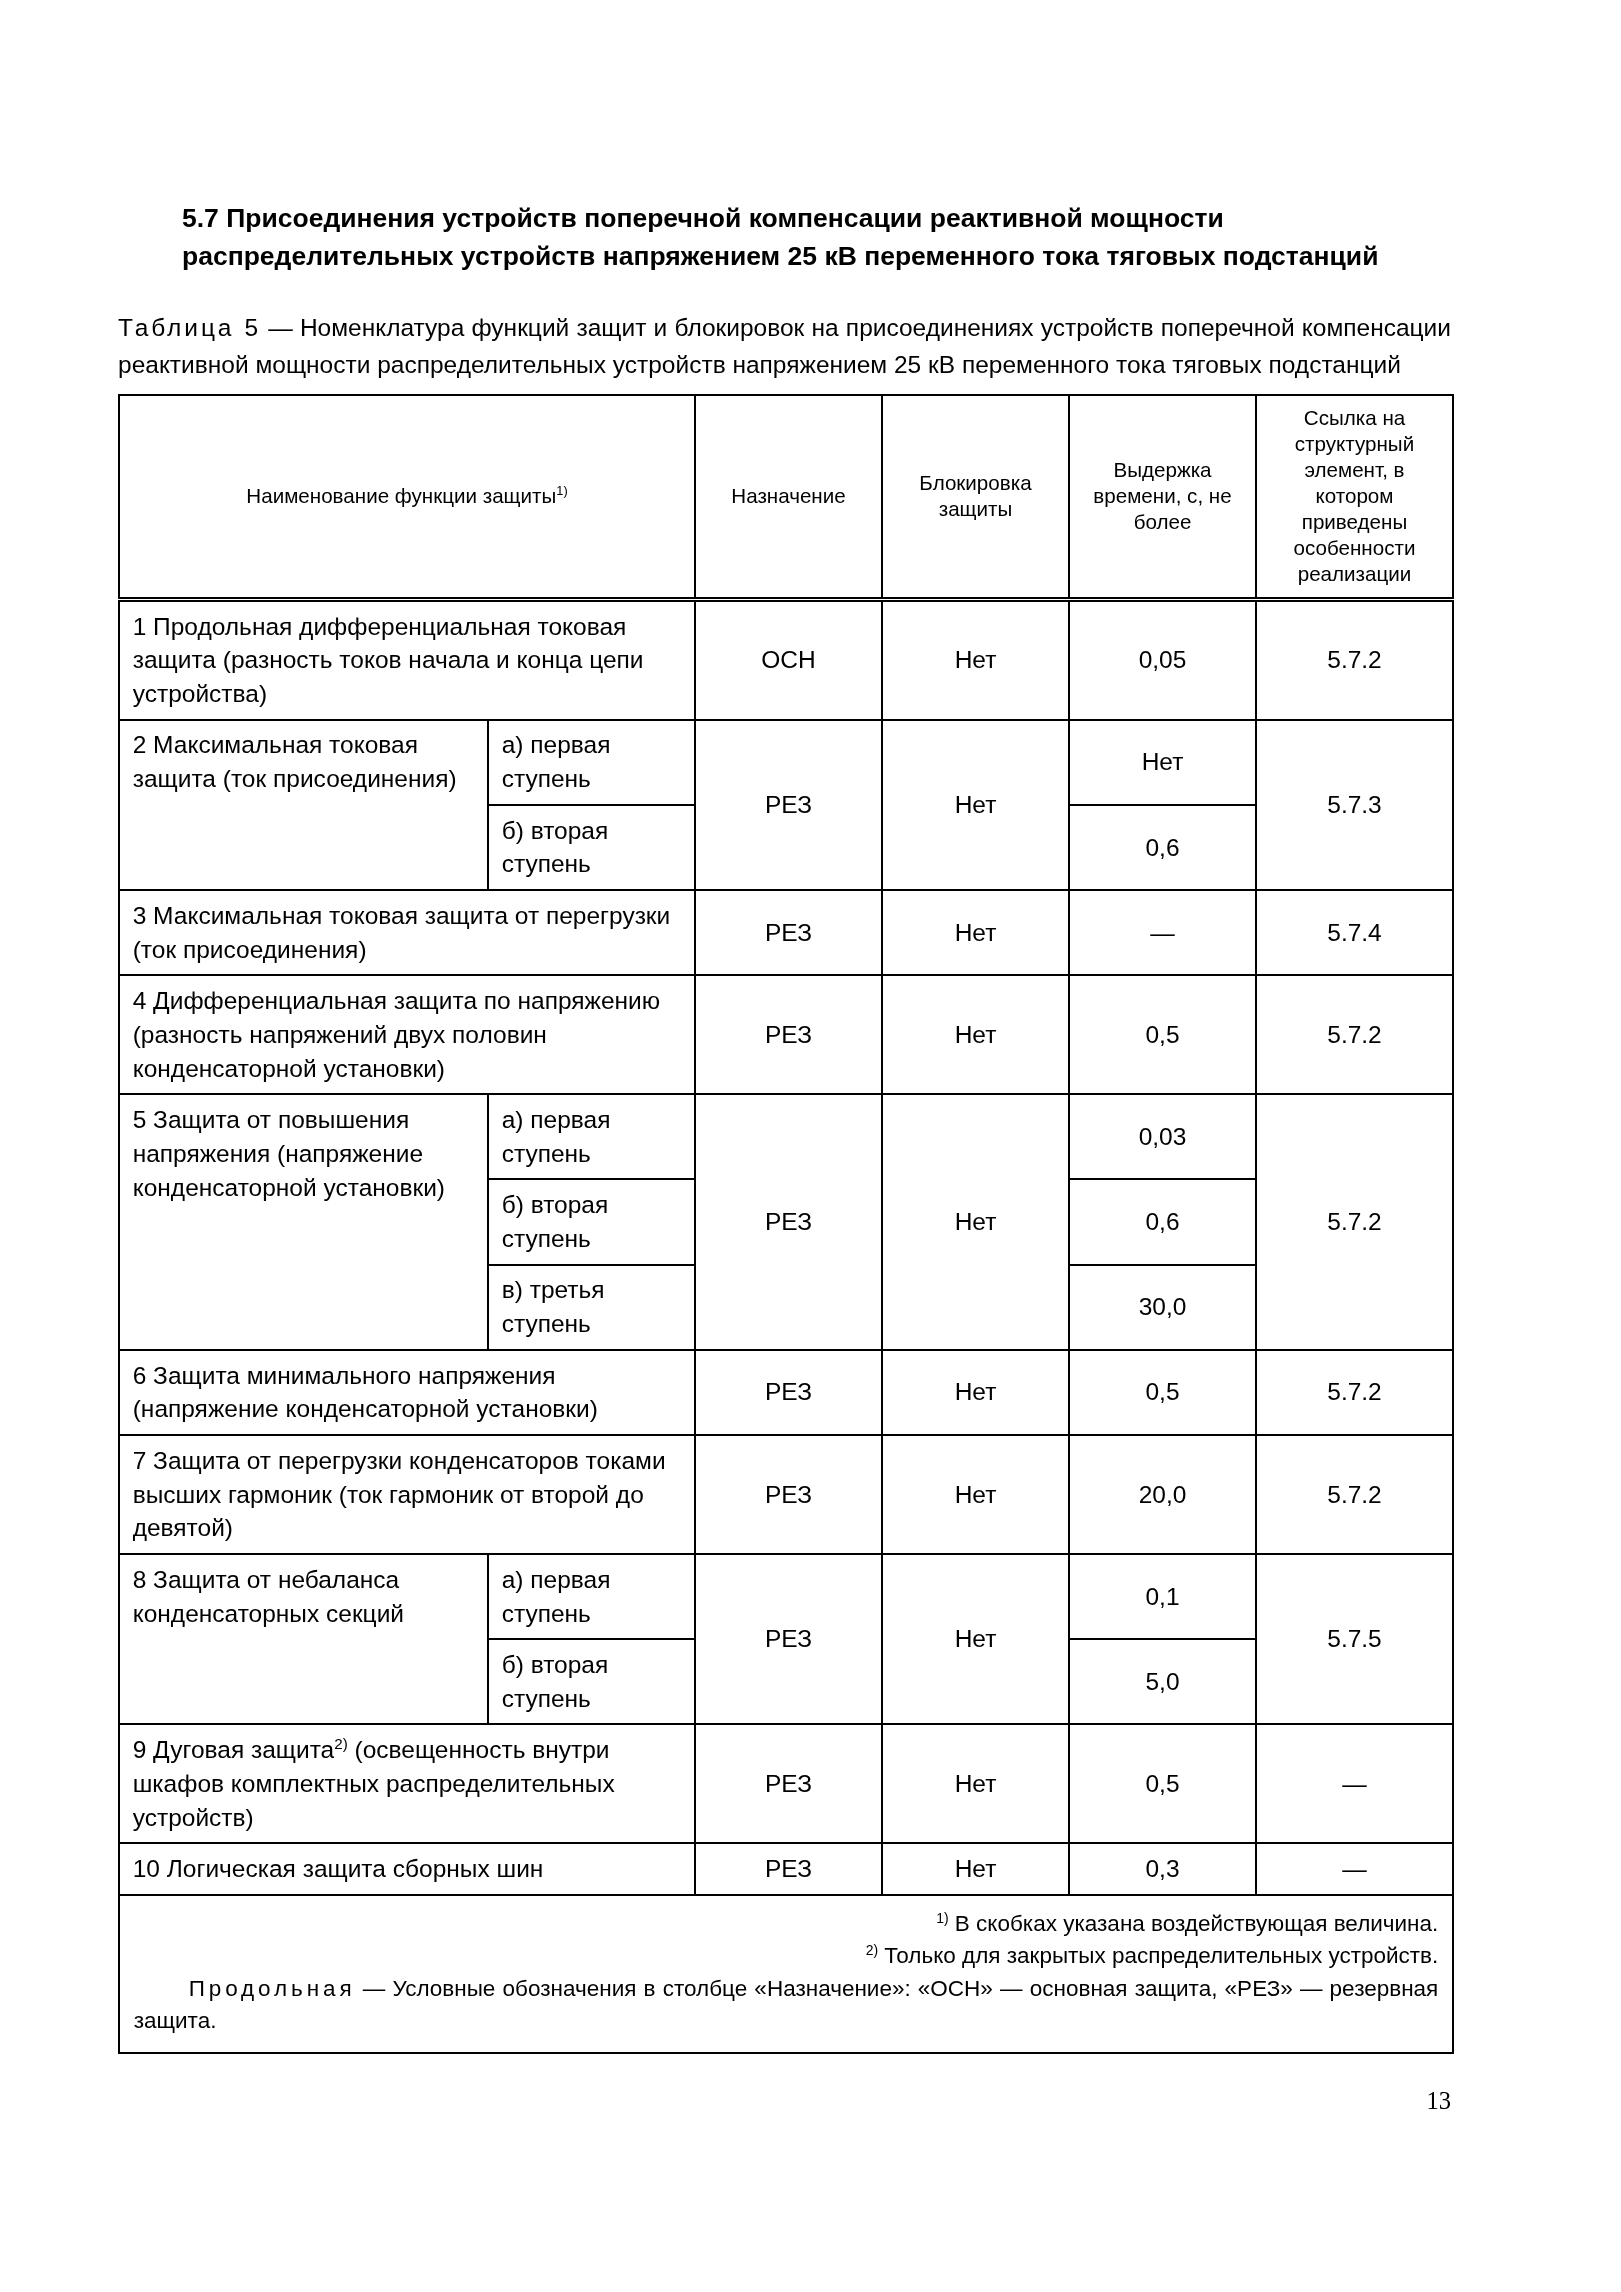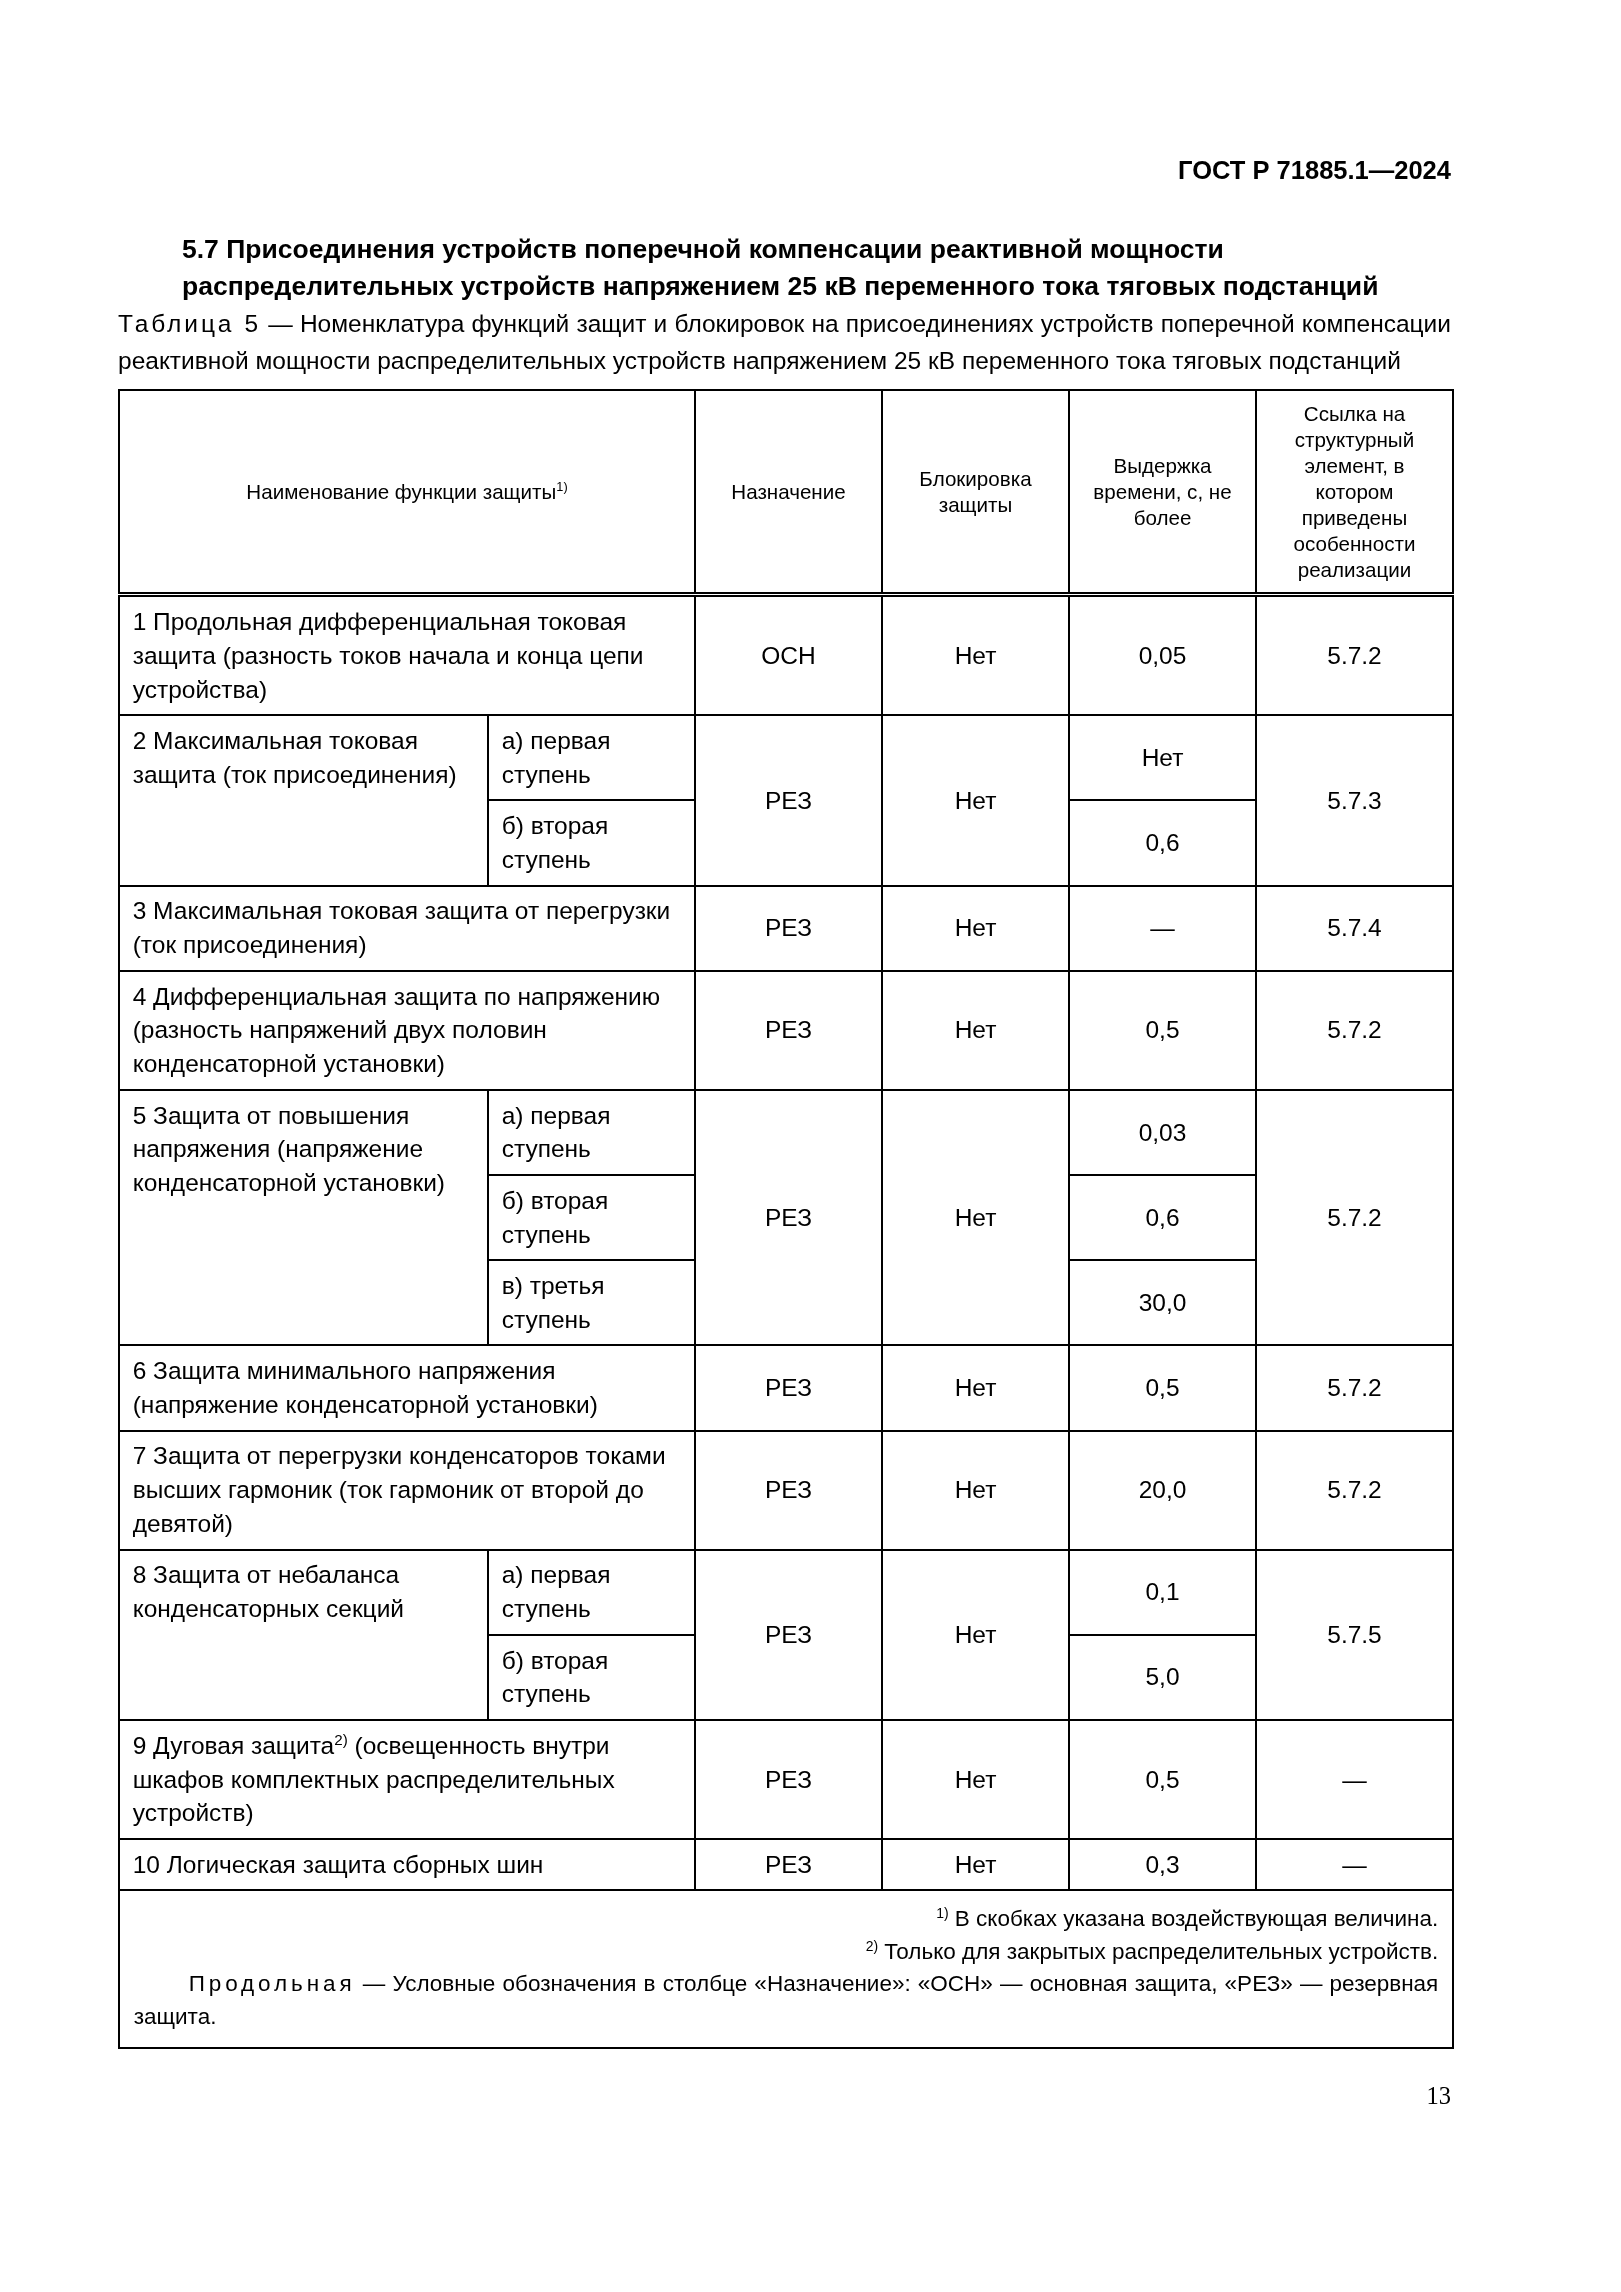--- a/index.html
+++ b/index.html
@@ -6,21 +6,21 @@
   * { margin:0; padding:0; box-sizing:border-box; }
   html, body { background:#ffffff; }
   body { font-family:"Liberation Sans", sans-serif; color:#000; }
   .page {
     width:1621px; height:2293px; background:#fff;
     padding:155px 170px 0 118px; position:relative; overflow:hidden;
   }
   .running-header { text-align:right; font-weight:700; font-size:25.5px; line-height:1.2; }
   .section-heading { margin:45px 0 0 64px; font-size:26.5px; font-weight:700; line-height:1.42; text-align:left; }
   .body-par { margin-top:17.6px; font-size:26.5px; line-height:1.48; text-align:justify; text-indent:64px; }
-  .table-caption { font-size:24.5px; line-height:1.5; text-align:justify; }
+  .table-caption { margin-top:35px; font-size:24.5px; line-height:1.5; text-align:justify; }
   .cap-label { letter-spacing:2.9px; }
   table.tbl { border-collapse:collapse; table-layout:fixed; width:1334px; margin-top:9.8px; font-size:24.5px; line-height:1.38; }
   .tbl th, .tbl td { border:2px solid #000; }
   .tbl thead th {
     font-weight:400; font-size:20.6px; line-height:1.26; text-align:center;
     vertical-align:middle; padding:9.8px 5.9px; border-bottom:5.9px double #000;margin-top:16px;
   }
   .tbl td { padding:6.9px 9.8px; }
   td.name { text-align:left; vertical-align:top; padding:7.8px 9.8px 7.8px 12.7px; }
   td.val { text-align:center; vertical-align:middle; }
@@ -29,21 +29,20 @@
   .note { text-indent:55px; text-align:justify; }
   .note-label { letter-spacing:3.9px; }
   sup { font-size:0.62em; vertical-align:super; line-height:0; }
   .page-number { text-align:right; margin-top:33px; font-size:24.5px;font-family:Liberation Serif, serif; }
 </style>
 </head>
 <body>
 
 <div class="page">
 
-  <div class="running-header">ГОСТ Р 71885.1—2024</div>
 
   <h2 class="section-heading">5.7 Присоединения устройств поперечной компенсации реактивной мощности распределительных устройств напряжением 25 кВ переменного тока тяговых подстанций</h2>
 
 
   <p class="table-caption">
     <span class="cap-label">Таблица 5</span>
     <span>— Номенклатура функций защит и блокировок на присоединениях устройств поперечной компенсации реактивной мощности распределительных устройств напряжением 25 кВ переменного тока тяговых подстанций</span>
   </p>
 
   <table class="tbl">

